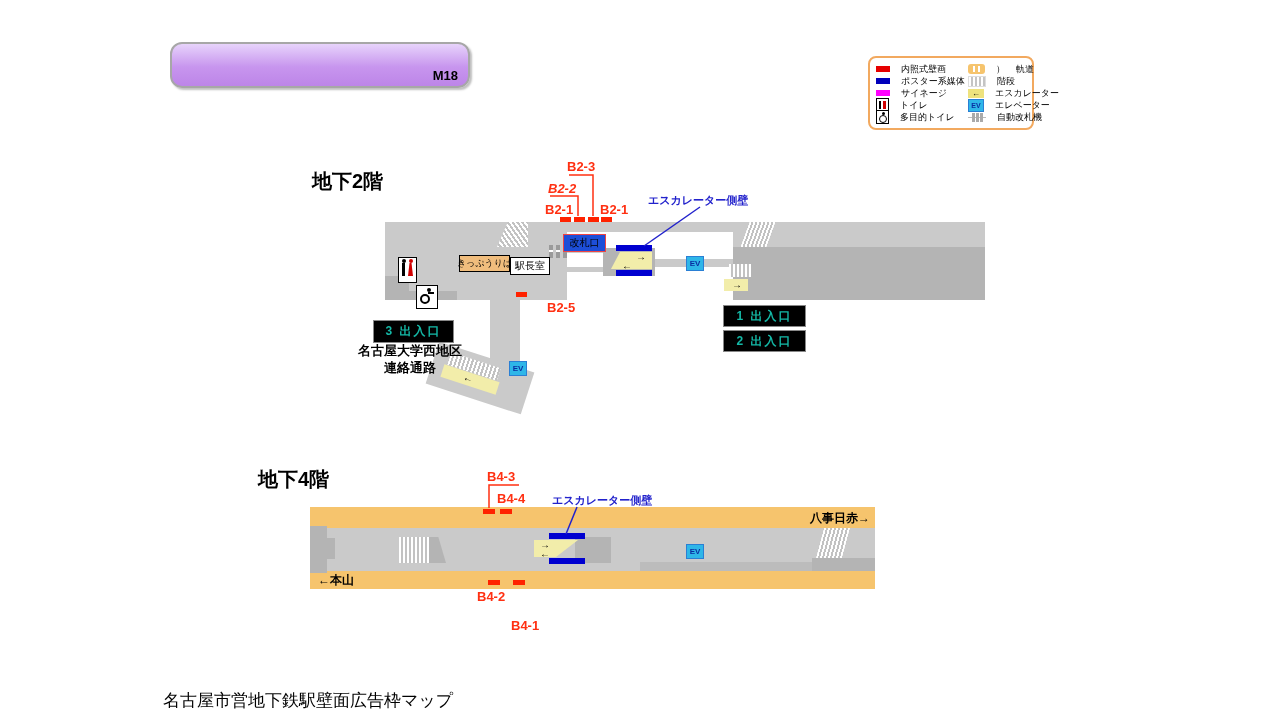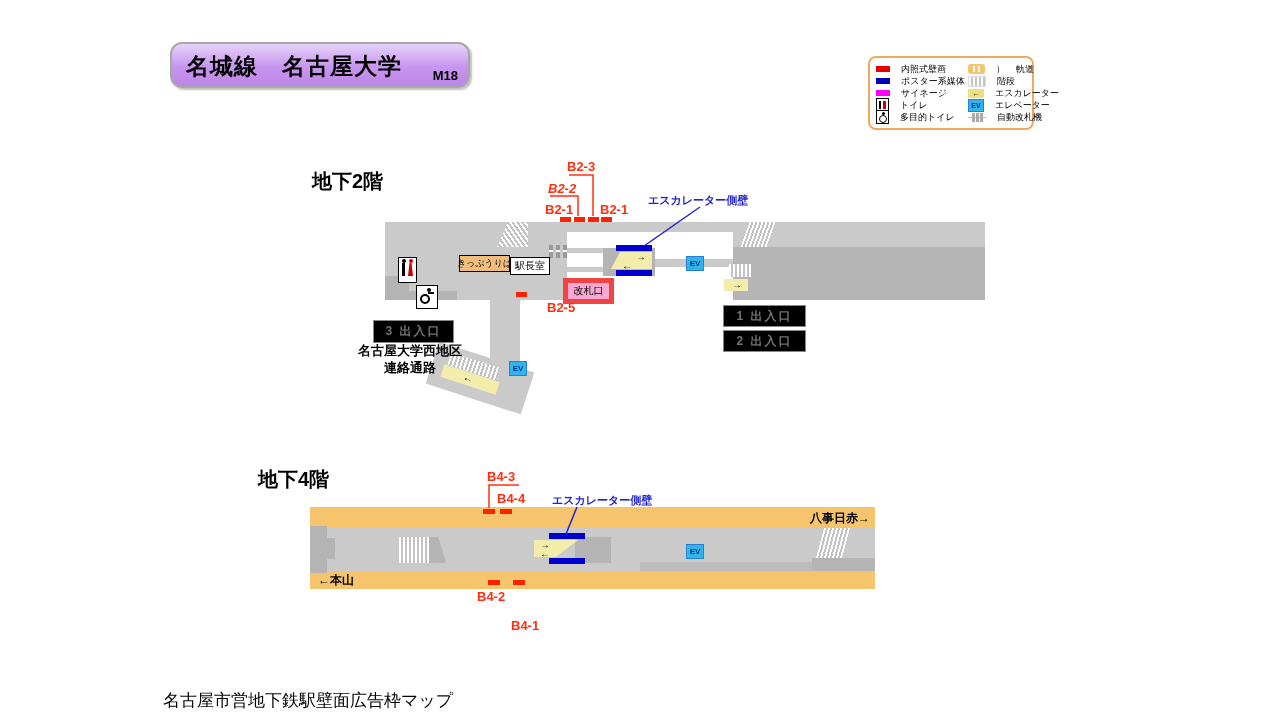--- a/index.html
+++ b/index.html
@@ -42,26 +42,26 @@
   .stairs-v{background:repeating-linear-gradient(90deg,#fff 0 2px,#c2c2c2 2px 4px);}
   .stairs-d{background:repeating-linear-gradient(55deg,#fff 0 2px,#c2c2c2 2px 4px);}
   .esc-y{background:#f2edaa;}
   .bluebar{background:#0000d0;}
   .track{background:#f6c46d;}
   .tick{background:#ff2200;height:5px;}
   .red-label{color:#ff3012;font-weight:bold;font-size:13px;white-space:nowrap;}
   .blue-note{color:#2222cc;font-weight:bold;font-size:11px;white-space:nowrap;}
   .ev{background:#2eb6e8;border:1px solid #2a7fd4;color:#0a2ea0;font-size:8px;font-weight:bold;
       display:flex;align-items:center;justify-content:center;}
-  .exit-box{background:#000;color:#737373;font-weight:bold;font-size:12px;border:1px solid #888;
+  .exit-box{background:#000;color:#14b8a6;font-weight:bold;font-size:12px;border:1px solid #888;
             display:flex;align-items:center;justify-content:center;letter-spacing:2px;}
   .map-box{border:1px solid #000;background:#fff;font-size:10px;display:flex;align-items:center;
            justify-content:center;white-space:nowrap;}
-  .gate-label{border:5px solid #ef4444;background:#f9a8d4;font-size:10px;display:flex;align-items:center;
-              justify-content:center;white-space:nowrap;margin-top:44px;}
+  .gate-label{border:1px solid #ef4444;background:#1d4ed8;font-size:10px;display:flex;align-items:center;
+              justify-content:center;white-space:nowrap;}
   .ticket-label{border:1px solid #000;background:#f0bd7d;font-size:9px;display:flex;align-items:center;
                 justify-content:center;white-space:nowrap;}
   .arrow{font-size:10px;font-weight:bold;line-height:10px;color:#000;}
   .bold-note{font-weight:bold;font-size:13px;white-space:nowrap;}
   .dir-label{font-weight:bold;font-size:12px;white-space:nowrap;}
   .gatebar{width:4px;height:13px;background:linear-gradient(180deg,#9a9a9a 0 5px,#fff 5px 7px,#9a9a9a 7px 13px);}
   .wc-icon{width:17px;height:24px;border:1px solid #000;background:#fff;position:relative;}
   .wc-icon .m{position:absolute;left:3px;top:5px;width:3px;height:13px;background:#000;}
   .wc-icon .mh{position:absolute;left:2.5px;top:1px;width:4px;height:4px;background:#000;border-radius:50%;}
   .wc-icon .f{position:absolute;left:9px;top:5px;width:5px;height:13px;background:#d00000;clip-path:polygon(30% 0,70% 0,100% 100%,0 100%);}
@@ -71,21 +71,20 @@
   .hc-icon .h{position:absolute;left:10px;top:2px;width:4px;height:4px;background:#000;border-radius:50%;}
   .hc-icon .s{position:absolute;left:11px;top:6px;width:6px;height:2px;background:#000;}
   .footer{font-size:17px;}
 </style>
 </head>
 <body>
 
 <div id="stage">
 
   <div class="abs banner">
-    <div class="abs banner-title">名城線　名古屋大学</div>
     <div class="abs banner-code">M18</div>
   </div>
 
   <div class="abs legend">
     <div class="leg-col" style="width:86px;">
       <div class="leg-row">
         <span class="sw sw-red"></span>
         <span>内照式壁画</span>
       </div>
       <div class="leg-row">

